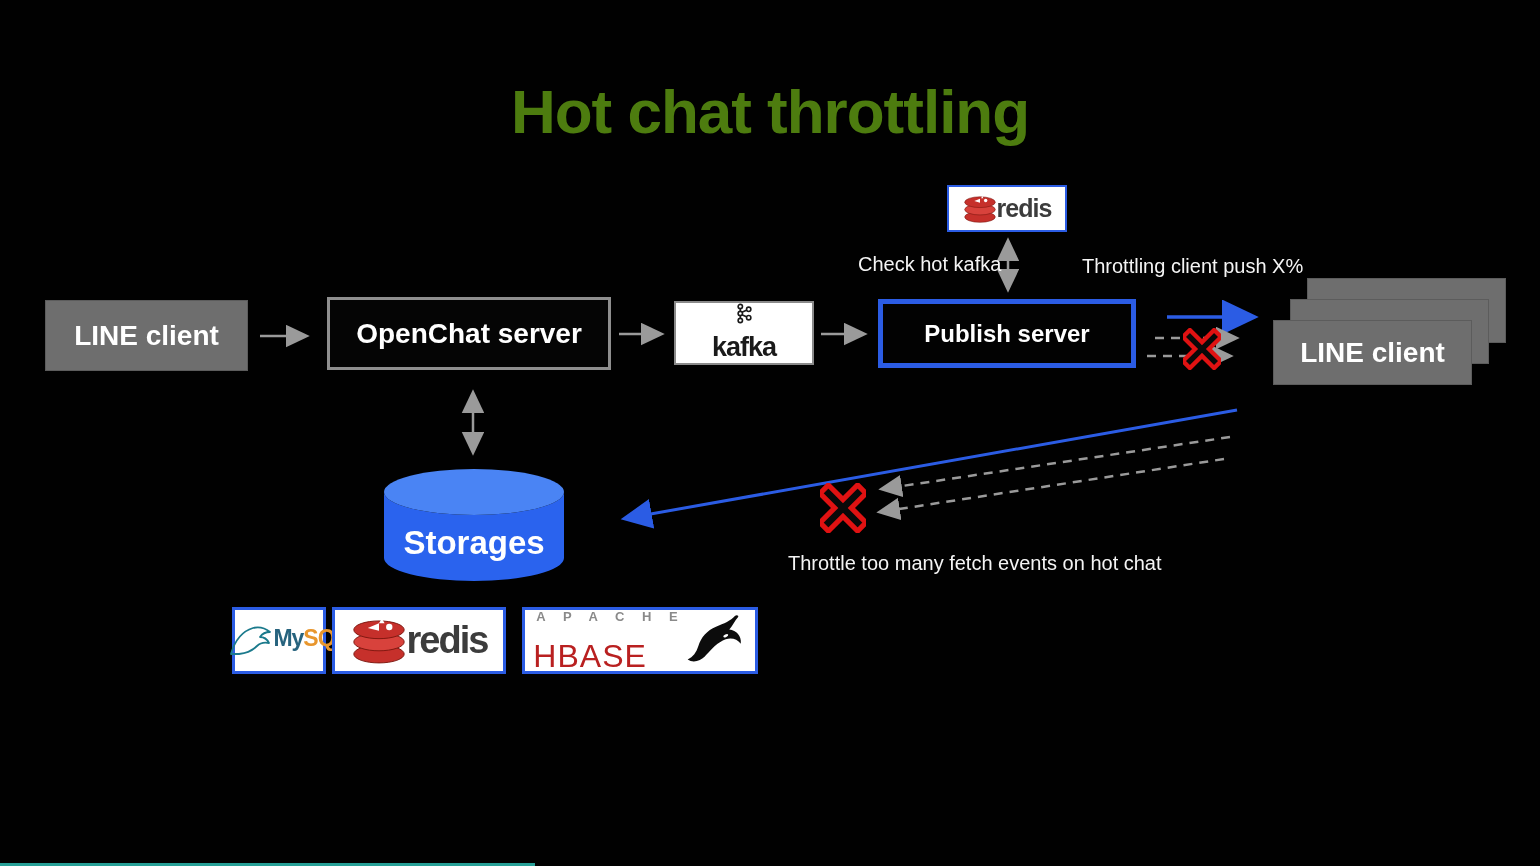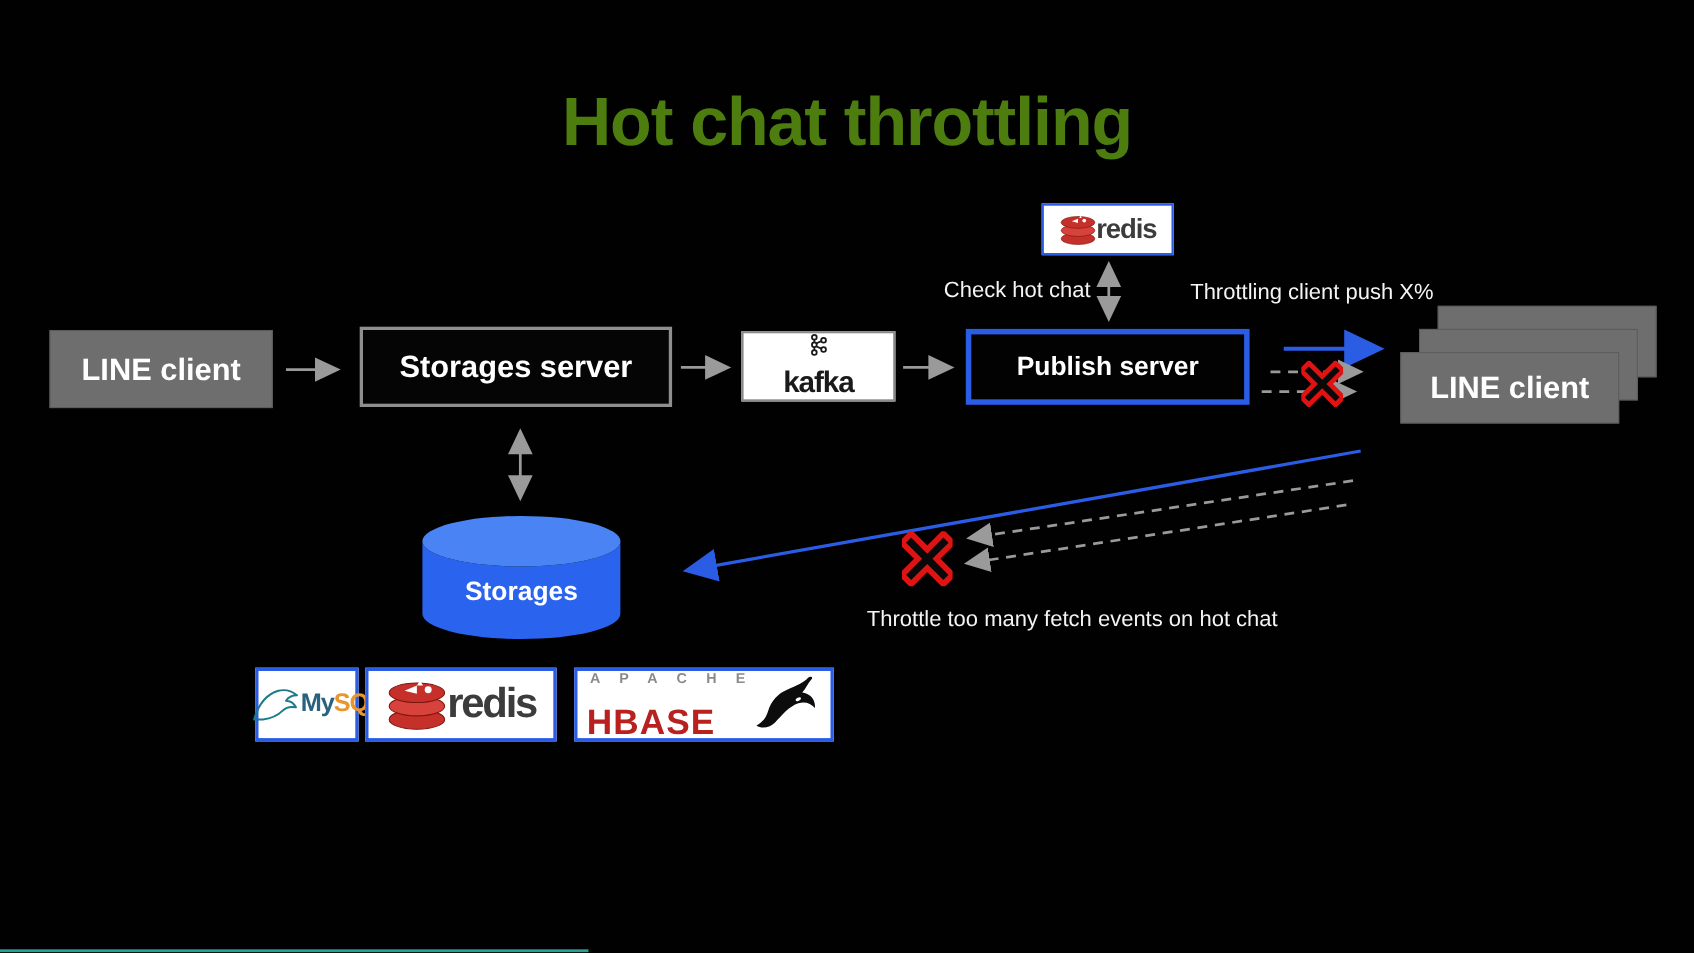--- a/index.html
+++ b/index.html
@@ -34,30 +34,30 @@
   .logo-box{
     background:#ffffff;border:3px solid #2b5ce4;
     display:flex;align-items:center;justify-content:center;gap:0;
   }
   .kafka-label{color:#1a1a1a;font-size:27px;font-weight:bold;letter-spacing:-1px;}
   .redis-label-sm{color:#3c3c3c;font-size:25px;font-weight:bold;letter-spacing:-1px;}
   .redis-label-lg{color:#3c3c3c;font-size:38px;font-weight:bold;letter-spacing:-2px;}
   .annotation{position:absolute;font-size:20px;color:#f4f4f4;white-space:nowrap;}
   .storages-label{
     position:absolute;left:383px;top:524px;width:182px;text-align:center;
-    font-size:24px;font-weight:bold;color:#ffffff;
+    font-size:33px;font-weight:bold;color:#ffffff;
   }
   .mysql-wrap{display:flex;flex-direction:row;align-items:center;line-height:1;position:relative;}
   .mysql-text{font-size:23px;font-weight:bold;letter-spacing:-1px;line-height:1;margin-top:-4px;}
   .mysql-my{color:#27637e;}
   .mysql-sql{color:#e8962d;}
   .mysql-tm{font-size:8px;color:#27637e;vertical-align:bottom;}
   .hbase-wrap{display:flex;flex-direction:column;align-items:flex-start;line-height:1;}
   .hbase-apache{font-size:13px;font-weight:bold;color:#8a8a8a;letter-spacing:7px;margin-left:3px;}
-  .hbase-name{font-size:32px;font-weight:bold;color:#b92020;letter-spacing:1px;margin-top:17px;}
+  .hbase-name{font-size:32px;font-weight:normal;color:#b92020;letter-spacing:1px;margin-top:17px;}
   .overlay{position:absolute;left:0;top:0;pointer-events:none;}
   .progress-bar{position:absolute;left:0;top:863px;width:535px;height:3px;background:#27a097;}
 </style>
 </head>
 <body>
 
 <div class="slide">
 
   <h1 class="slide-title">Hot chat throttling</h1>
 
@@ -87,21 +87,21 @@
     <line x1="1237" y1="410" x2="628" y2="518" stroke="#2b5ce4" stroke-width="3" marker-end="url(#ah-blue-e)"></line>
     <line x1="1230" y1="437" x2="882" y2="489" stroke="#9a9a9a" stroke-width="2.5" stroke-dasharray="9 7" marker-end="url(#ah-gray-e)"></line>
     <line x1="1224" y1="459" x2="880" y2="512" stroke="#9a9a9a" stroke-width="2.5" stroke-dasharray="9 7" marker-end="url(#ah-gray-e)"></line>
   </svg>
 
   <div class="abs gray-box" style="left:45px;top:300px;width:203px;height:71px;">
     <span>LINE client</span>
   </div>
 
   <div class="abs outline-box" style="left:327px;top:297px;width:284px;height:73px;">
-    <span>Storages server</span>
+    <span>OpenChat server</span>
   </div>
 
   <div class="abs white-box" style="left:674px;top:301px;width:140px;height:64px;">
     <svg width="27" height="32" viewBox="0 0 26 30">
       <g stroke="#1a1a1a" stroke-width="2.3" fill="#ffffff">
         <line x1="7" y1="5" x2="7" y2="25"></line>
         <line x1="8.5" y1="13.5" x2="17.5" y2="9.5"></line>
         <line x1="8.5" y1="16.5" x2="17.5" y2="20.5"></line>
         <circle cx="7" cy="5" r="3.1"></circle>
         <circle cx="7" cy="15" r="3.1"></circle>
@@ -124,21 +124,21 @@
         <ellipse cx="30" cy="28" rx="27" ry="9.5" fill="#d8423c"></ellipse>
         <ellipse cx="30" cy="15" rx="27" ry="9.5" fill="#c6302b"></ellipse>
       </g>
       <polygon points="20,13 30,9 30,16" fill="#ffffff"></polygon>
       <circle cx="40" cy="12" r="3" fill="#ffffff"></circle>
       <polygon points="34,4 36,8 32,8" fill="#ffffff"></polygon>
     </svg>
     <span class="redis-label-sm">redis</span>
   </div>
 
-  <div class="annotation" style="left:858px;top:253px;">Check hot chat</div>
+  <div class="annotation" style="left:858px;top:253px;">Check hot kafka</div>
   <div class="annotation" style="left:1082px;top:255px;">Throttling client push X%</div>
   <div class="annotation" style="left:788px;top:552px;">Throttle too many fetch events on hot chat</div>
 
   <svg class="abs" style="left:1183px;top:328px;" width="38" height="42" viewBox="0 0 44 44">
     <polygon points="8,0 22,14 36,0 44,8 30,22 44,36 36,44 22,30 8,44 0,36 14,22 0,8" fill="#090909" stroke="#e01212" stroke-width="5"></polygon>
   </svg>
   <svg class="abs" style="left:820px;top:483px;" width="46" height="50" viewBox="0 0 44 44">
     <polygon points="8,0 22,14 36,0 44,8 30,22 44,36 36,44 22,30 8,44 0,36 14,22 0,8" fill="#090909" stroke="#e01212" stroke-width="5"></polygon>
   </svg>
 

